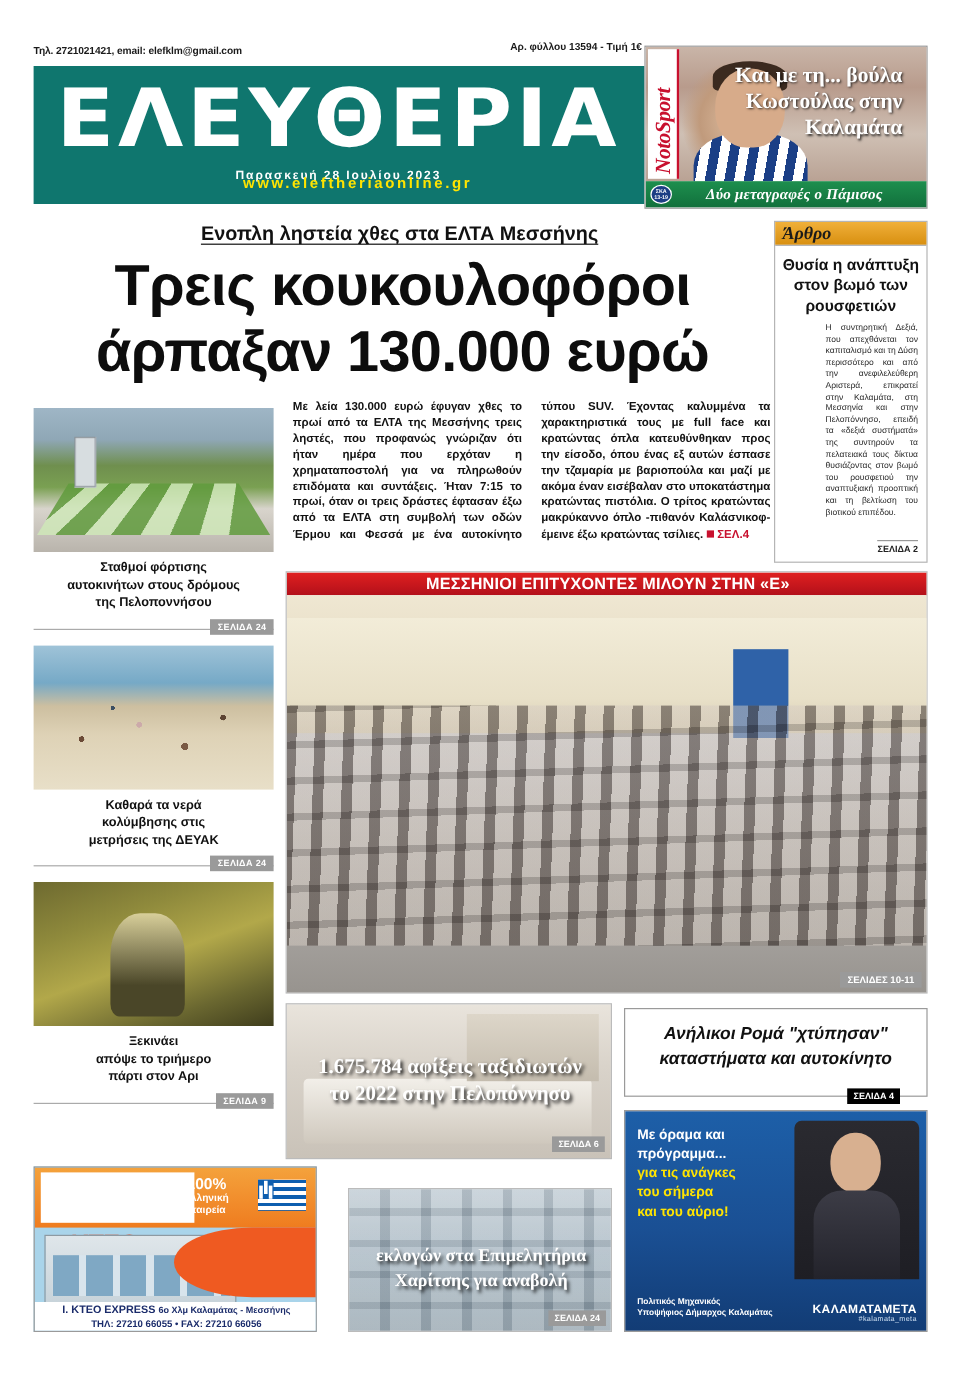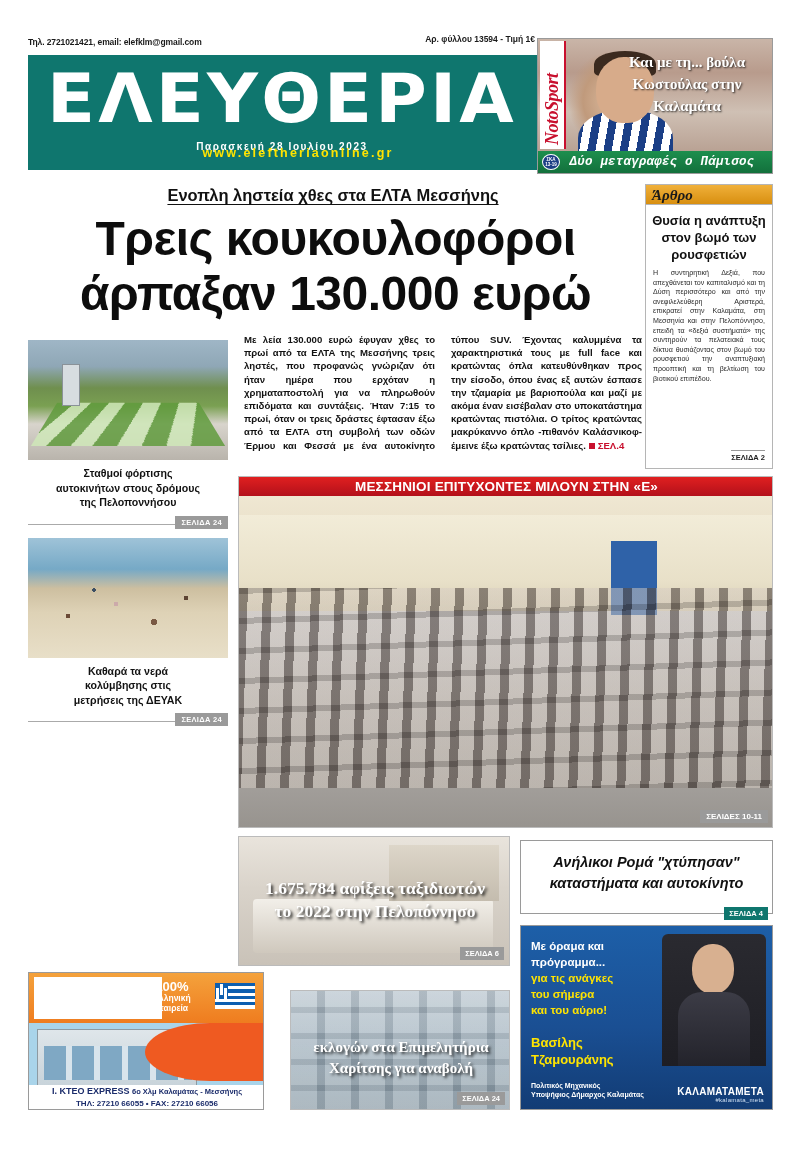--- a/index.html
+++ b/index.html
@@ -71,38 +71,38 @@
     background: #ffffff; border-right: 2px solid #c8102e;
   }
   .noto-tag span {
     display: block; transform: rotate(-90deg); transform-origin: left top;
     position: absolute; left: 2px; top: 104px; width: 104px;
     font-family: "Liberation Serif", serif;
     font-size: 18px; font-weight: bold; font-style: italic; color: #c8102e;
     letter-spacing: -0.5px; white-space: nowrap;
   }
   .noto-lines {
-    position: absolute; right: 12px; top: 12px; width: 150px; text-align: center;
+    position: absolute; right: 22px; top: 12px; width: 150px; text-align: right;
     font-family: "Liberation Serif", serif;
-    font-size: 15px; font-weight: bold; color: #ffffff;
+    font-size: 18px; font-weight: bold; color: #ffffff;
     line-height: 22px; text-shadow: 1px 1px 2px rgba(0,0,0,.75);
   }
   .noto-bar {
     position: absolute; left: 0; bottom: 0; width: 236px; height: 22px;
     background: linear-gradient(180deg,#1d8f4e 0%, #12703c 100%);
     display: flex; align-items: center; padding-left: 4px;
   }
   .noto-badge {
     width: 18px; height: 16px; border-radius: 50%;
     background: #1d3f85; color: #fff; font-size: 4.5px; font-weight: bold;
     display: flex; flex-direction: column; align-items: center; justify-content: center;
     border: 1px solid #fff; line-height: 5px; flex: none;
   }
   .noto-bar-text {
-    flex: 1; text-align: center; font-family: Liberation Mono, monospace;
+    flex: 1; text-align: center; font-family: Liberation Serif, serif;
     font-size: 12.5px; font-style: italic; font-weight: bold; color: #fff;
     letter-spacing: 0.2px; padding-right: 10px;
   }
 
   
   .kicker {
     position: absolute; left: 28px; top: 186px; width: 610px; text-align: center;
     font-size: 16.5px; font-weight: bold; color: #111;
   }
   .kicker u { text-decoration: underline; text-underline-offset: 3px; }
@@ -133,21 +133,21 @@
     font-family: "Liberation Serif", serif;
     font-size: 15px; font-style: italic; font-weight: bold; color: #1a1a1a;
     padding-left: 6px; line-height: 20px;
   }
   .arthro-title {
     padding: 7px 6px 0; text-align: center;
     font-size: 13px; font-weight: bold; color: #111; line-height: 17px;
   }
   .arthro-body {
     padding: 6px 7px 0; text-align: justify;
-    font-size: 7.1px; line-height: 9.6px; color: #2a2a2a;
+    font-size: 7.1px; line-height: 9.6px; color: #2a2a2a; margin-left: 35px;
   }
   .arthro-page {
     position: absolute; right: 7px; bottom: 6px; font-size: 7.5px; font-weight: bold;
     color: #222; border-top: 1px solid #999; padding-top: 2px;
   }
 
   
   .leftcol { position: absolute; left: 28px; top: 340px; width: 200px; }
   .teaser { margin-bottom: 6px; }
   .teaser-photo { width: 200px; height: 120px; overflow: hidden; position: relative; }
@@ -257,21 +257,21 @@
   .roma {
     position: absolute; left: 520px; top: 840px; width: 253px; height: 74px;
     border: 1px solid #9a9a9a; background: #fff;
   }
   .roma-title {
     padding: 11px 8px 0; text-align: center;
     font-family: "Liberation Sans", sans-serif;
     font-size: 14.5px; font-style: italic; font-weight: bold; color: #111; line-height: 21px;
   }
   .roma-pagetag {
-    position: absolute; right: 4px; bottom: -7px; background: #0f766e; color: #fff;
+    position: absolute; right: 22px; bottom: -7px; background: #000000; color: #fff;
     font-size: 7.5px; font-weight: bold; padding: 2px 5px;
   }
 
   
   .kmeta {
     position: absolute; left: 520px; top: 925px; width: 253px; height: 185px;
     border: 1px solid #9a9a9a; overflow: hidden;
     background: linear-gradient(180deg,#1d5fa8 0%, #1a4f93 55%, #123c75 100%);
   }
   .kmeta-text {
@@ -458,20 +458,32 @@
         <div>Καθαρά τα νερά</div>
         <div>κολύμβησης στις</div>
         <div>μετρήσεις της ΔΕΥΑΚ</div>
       </div>
       <div class="teaser-foot">
         <div class="rule"></div>
         <div class="pagetag">ΣΕΛΙΔΑ 24</div>
       </div>
     </div>
 
+    <div class="teaser">
+      <div class="teaser-photo tp3"></div>
+      <div class="teaser-cap">
+        <div>Ξεκινάει</div>
+        <div>απόψε το τριήμερο</div>
+        <div>πάρτι στον Αρι</div>
+      </div>
+      <div class="teaser-foot">
+        <div class="rule"></div>
+        <div class="pagetag">ΣΕΛΙΔΑ 9</div>
+      </div>
+    </div>
 
   </div>
 
   <div class="mainphoto">
     <div class="mp-band">ΜΕΣΣΗΝΙΟΙ ΕΠΙΤΥΧΟΝΤΕΣ ΜΙΛΟΥΝ ΣΤΗΝ «Ε»</div>
     <div class="mp-img">
       <div class="mp-wall"></div>
       <div class="mp-door"></div>
       <div class="mp-seats"></div>
       <div class="mp-pagetag">ΣΕΛΙΔΕΣ 10-11</div>
@@ -504,24 +516,20 @@
 
   <div class="kmeta">
     <div class="kmeta-person"></div>
     <div class="kmeta-text">
       <div>Με όραμα και</div>
       <div>πρόγραμμα...</div>
       <div class="hi">για τις ανάγκες</div>
       <div class="hi">του σήμερα</div>
       <div class="hi">και του αύριο!</div>
     </div>
-    <div class="kmeta-name">
-      <div>Βασίλης</div>
-      <div>Τζαμουράνης</div>
-    </div>
     <div class="kmeta-role">
       <div>Πολιτικός Μηχανικός</div>
       <div>Υποψήφιος Δήμαρχος Καλαμάτας</div>
     </div>
     <div class="kmeta-logo">
       <span>ΚΑΛΑΜΑΤΑΜΕΤΑ</span>
       <small>#kalamata_meta</small>
     </div>
   </div>
 

